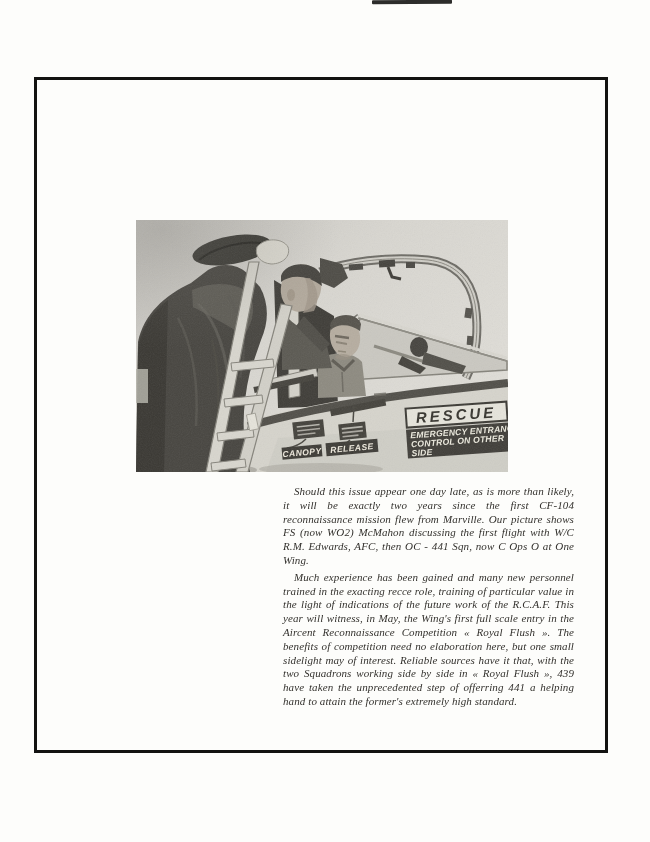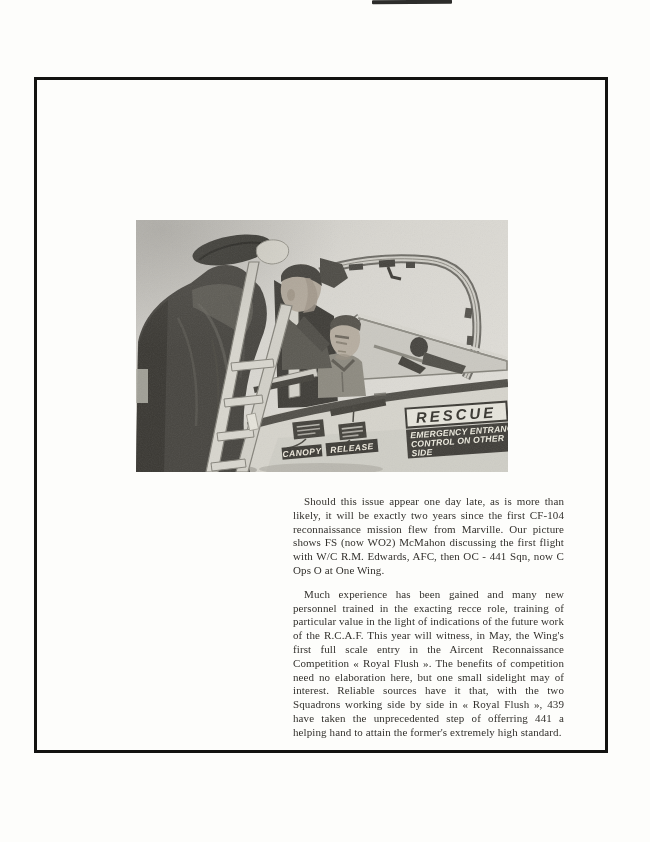--- a/index.html
+++ b/index.html
@@ -22,21 +22,21 @@
   .photo{
     position:absolute;left:136px;top:220px;width:372px;height:252px;
     margin:0;padding:0;line-height:0;
   }
   .article{
     position:absolute;left:283px;top:485px;width:291px;
     font-size:11px;line-height:13.8px;
     text-align:justify;color:#33312d;
     letter-spacing:.1px;
   }
-  .article p{margin:10px;text-indent:11px;}
+  .article p{margin:0;text-indent:11px;font-style:italic;}
   .article p + p{margin-top:3px;}
   
   .stencil{
     font-family:"Liberation Sans", sans-serif;
     font-weight:700;font-style:italic;font-size:15px;
     letter-spacing:3px;fill:#37352f;text-anchor:middle;
   }
   .sign-line{
     font-family:"Liberation Sans", sans-serif;
     font-weight:700;font-style:italic;font-size:8.6px;

